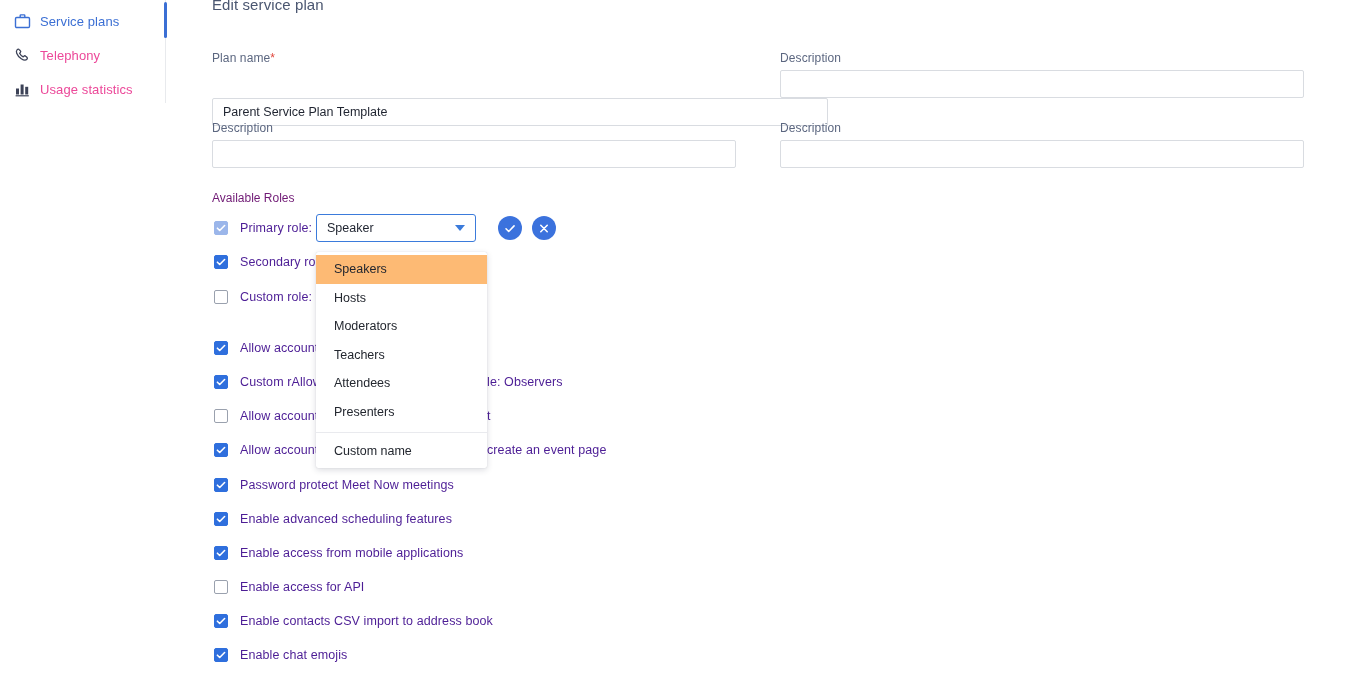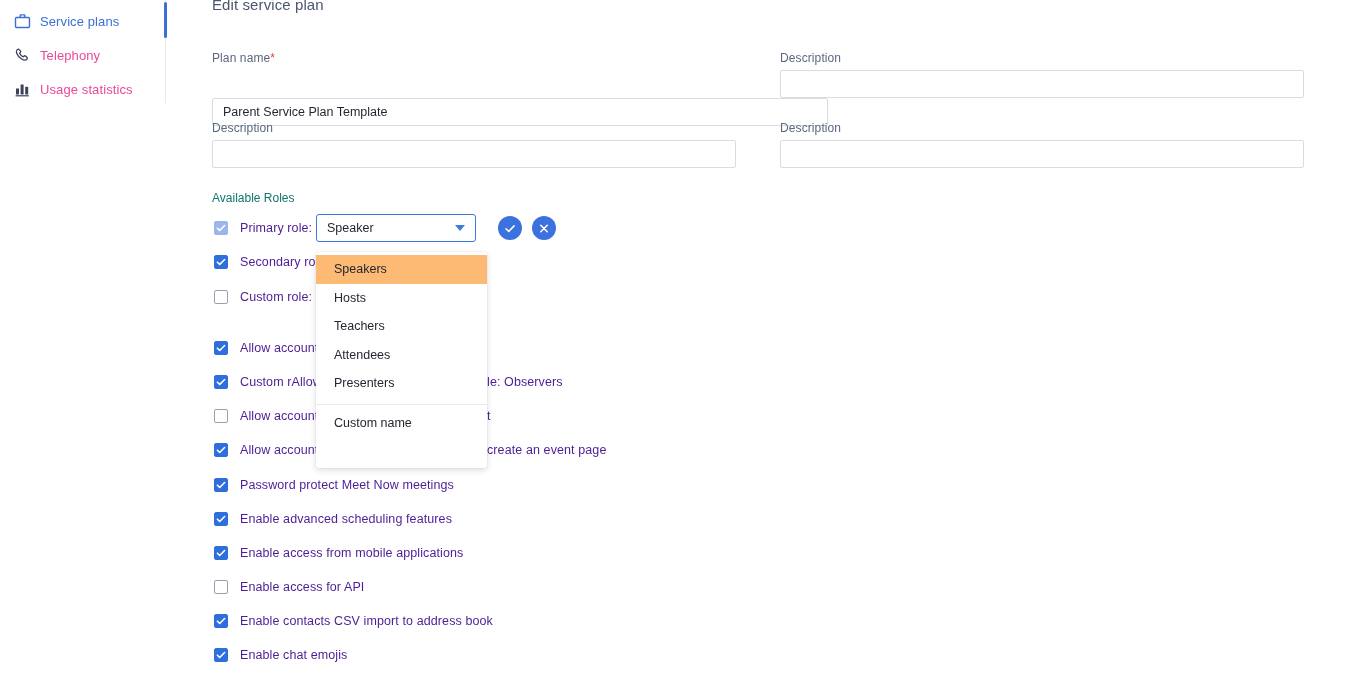--- a/index.html
+++ b/index.html
@@ -47,21 +47,21 @@
     position: absolute; height: 28px; background: #fff;
     border: 1px solid #d9dce1; border-radius: 2px;
     font-family: "Liberation Sans", sans-serif;
     font-size: 12.5px; color: #1f2430; padding: 0 10px; outline: none;
   }
   .txt-input::placeholder { color: #b3b8c2; }
 
   
   .section-label {
     position: absolute; left: 212px; top: 191px;
-    font-size: 12px; color: #0f766e;
+    font-size: 12px; color: #701a75;
   }
   .row { position: absolute; left: 214px; display: flex; align-items: center; height: 18px; }
   .cb {
     width: 14px; height: 14px; border-radius: 2px; flex: 0 0 14px;
     display: flex; align-items: center; justify-content: center;
   }
   .cb.on { background: #2f6fdd; border: 1px solid #2f6fdd; }
   .cb.dim { background: #9bb6ea; border: 1px solid #9bb6ea; }
   .cb.off { background: #fff; border: 1.5px solid #9aa1ae; }
   .cb svg { display: block; }
@@ -289,20 +289,21 @@
           <svg width="10" height="10" viewBox="0 0 10 10">
             <path d="M1.4 5.2l2.3 2.3 4.9-5" fill="none" stroke="#fff" stroke-width="1.6" stroke-linecap="round" stroke-linejoin="round"></path>
           </svg>
         </span>
       <span class="row-lbl">Enable chat emojis</span>
     </div>
 
     <div class="menu">
       <div class="menu-item sel">Speakers</div>
       <div class="menu-item">Hosts</div>
+      <div class="menu-item">Moderators</div>
       <div class="menu-item">Teachers</div>
       <div class="menu-item">Attendees</div>
       <div class="menu-item">Presenters</div>
       <div class="menu-sep"></div>
       <div class="menu-item">Custom name</div>
     </div>
 
   </div>
 </div>
 

